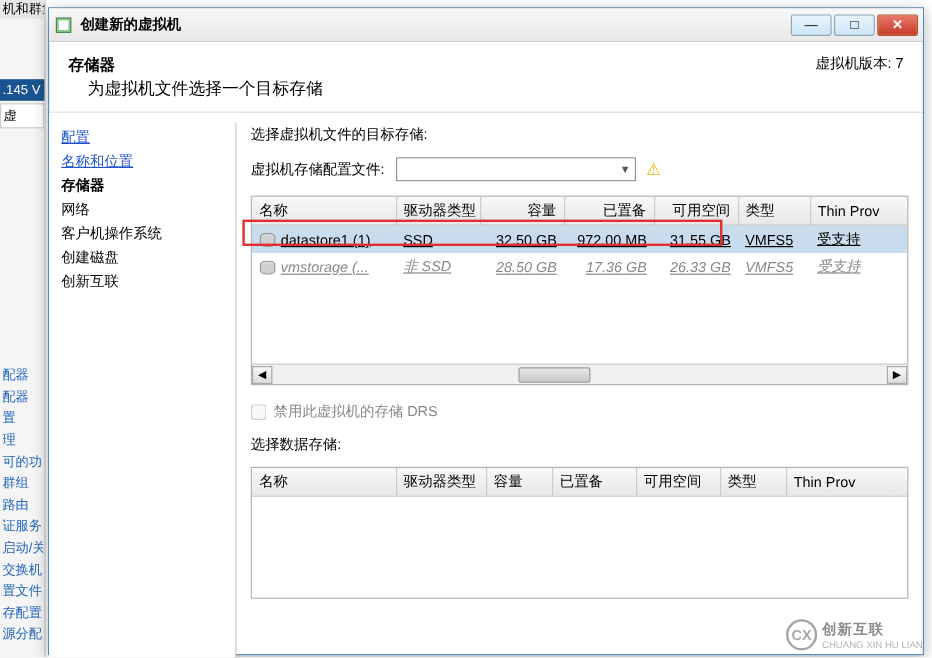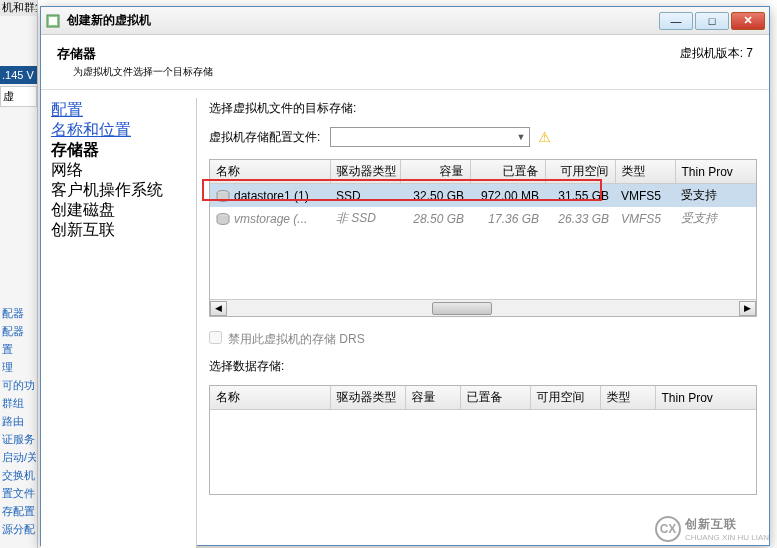--- a/index.html
+++ b/index.html
@@ -22,29 +22,29 @@
     .titlebar-icon svg { width: 16px; height: 16px; }
     .titlebar-title { flex: 1; font-size: 12px; font-weight: bold; }
     .window-buttons { display: flex; gap: 2px; }
     .win-btn { width: 34px; height: 18px; border: 1px solid #8ab; background: linear-gradient(#eaf4ff, #cde4f5); display: flex; align-items: center; justify-content: center; cursor: pointer; border-radius: 2px; font-size: 11px; }
     .win-btn.close { background: linear-gradient(#e87a6a, #c83a2a); border-color: #a52; color: #fff; font-weight: bold; }
     
     
     .dialog-header { padding: 10px 16px; border-bottom: 1px solid #ddd; display: flex; justify-content: space-between; align-items: flex-start; }
     .dialog-header-left { }
     .dialog-header-title { font-weight: bold; font-size: 13px; }
-    .dialog-header-sub { font-size: 10px; margin-left: 16px; margin-top: 2px; }
+    .dialog-header-sub { font-size: 14px; margin-left: 16px; margin-top: 2px; }
     .dialog-header-right { font-size: 12px; }
     
     
     .dialog-body { display: flex; height: 485px; }
     
     
     .wizard-nav { width: 155px; padding: 10px 8px; background: #fff; }
-    .wizard-nav div { font-size: 16px; line-height: 20px; padding: 0 2px; cursor: pointer; }
+    .wizard-nav div { font-size: 12px; line-height: 20px; padding: 0 2px; cursor: pointer; }
     .wizard-nav .nav-link { color: #2255cc; text-decoration: underline; }
     .wizard-nav .nav-current { font-weight: bold; color: #000; }
     .wizard-nav .nav-plain { color: #000; }
     
     
     .vdivider { width: 1px; background: #ccc; margin: 8px 0; }
     
     
     .wizard-content { flex: 1; padding: 10px 12px; }
     .content-label { font-size: 12px; margin-bottom: 10px; }
@@ -52,36 +52,36 @@
     .profile-label { font-size: 12px; }
     .profile-select { border: 1px solid #999; background: #fff; width: 200px; height: 20px; margin-left: 10px; display: flex; align-items: center; justify-content: flex-end; padding: 0 4px; }
     .profile-select .dd-arrow { font-size: 9px; color: #555; }
     .warn-icon { margin-left: 8px; color: #efb300; font-size: 14px; }
     
     
     .ds-table-wrap { border: 1px solid #b5b5b5; height: 158px; position: relative; }
     .ds-table { width: 100%; border-collapse: collapse; font-size: 12px; table-layout: fixed; }
     .ds-table th { background: linear-gradient(#f8f8f8, #e8e8e8); border-right: 1px solid #ccc; border-bottom: 1px solid #ccc; text-align: left; padding: 3px 6px; font-weight: normal; white-space: nowrap; overflow: hidden; }
     .ds-table th:last-child { border-right: none; margin-left: 19px; }
-    .ds-table td { padding: 3px 6px; white-space: nowrap; overflow: hidden; }
+    .ds-table td { padding: 3px 6px; white-space: nowrap; overflow: hidden; text-decoration: underline; }
     .ds-table tr.selected td { background: #c9dced; }
     .ds-table tr.disabled td { color: #888; font-style: italic; }
     .ds-table .num { text-align: right; }
     .ds-icon { display: inline-block; width: 14px; height: 12px; vertical-align: middle; margin-right: 4px; }
     .ds-icon svg { width: 14px; height: 12px; vertical-align: top; }
     .red-highlight { position: absolute; border: 2px solid #e03030; pointer-events: none; }
     
     
     .hscroll { position: absolute; bottom: 0; left: 0; right: 0; height: 17px; background: #f0f0f0; border-top: 1px solid #ccc; display: flex; align-items: center; }
     .hscroll .arrow { width: 17px; height: 15px; background: linear-gradient(#f8f8f8, #ddd); border: 1px solid #aaa; text-align: center; line-height: 13px; font-size: 9px; }
     .hscroll .track { flex: 1; position: relative; height: 15px; }
     .hscroll .thumb { position: absolute; left: 40%; width: 60px; height: 13px; top: 1px; background: linear-gradient(#e8e8e8, #c8c8c8); border: 1px solid #999; border-radius: 2px; }
     
     
-    .checkbox-row { display: flex; align-items: flex-start; margin: 14px 0 10px 0; }
+    .checkbox-row { display: flex; align-items: center; margin: 14px 0 10px 0; }
     .checkbox-row input { margin-right: 6px; }
     .checkbox-row label { color: #888; font-size: 12px; }
     
     
     .ds-table-wrap2 { border: 1px solid #b5b5b5; height: 110px; position: relative; }
     
     
     .watermark { position: absolute; right: 8px; bottom: 6px; opacity: 0.75; display: flex; align-items: center; gap: 4px; }
     .watermark-logo { width: 26px; height: 26px; border: 2px solid #888; border-radius: 50%; display: flex; align-items: center; justify-content: center; font-weight: bold; color: #888; font-size: 12px; }
     .watermark-text { font-size: 12px; color: #666; font-weight: bold; letter-spacing: 1px; }

